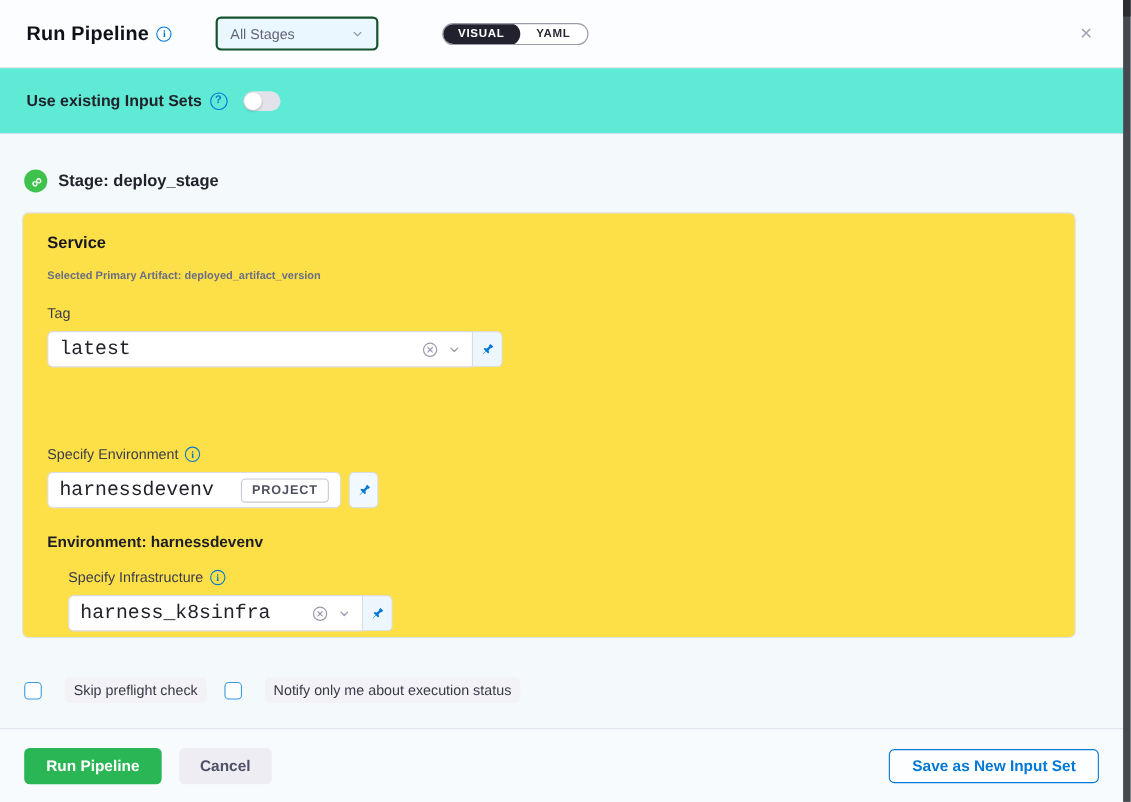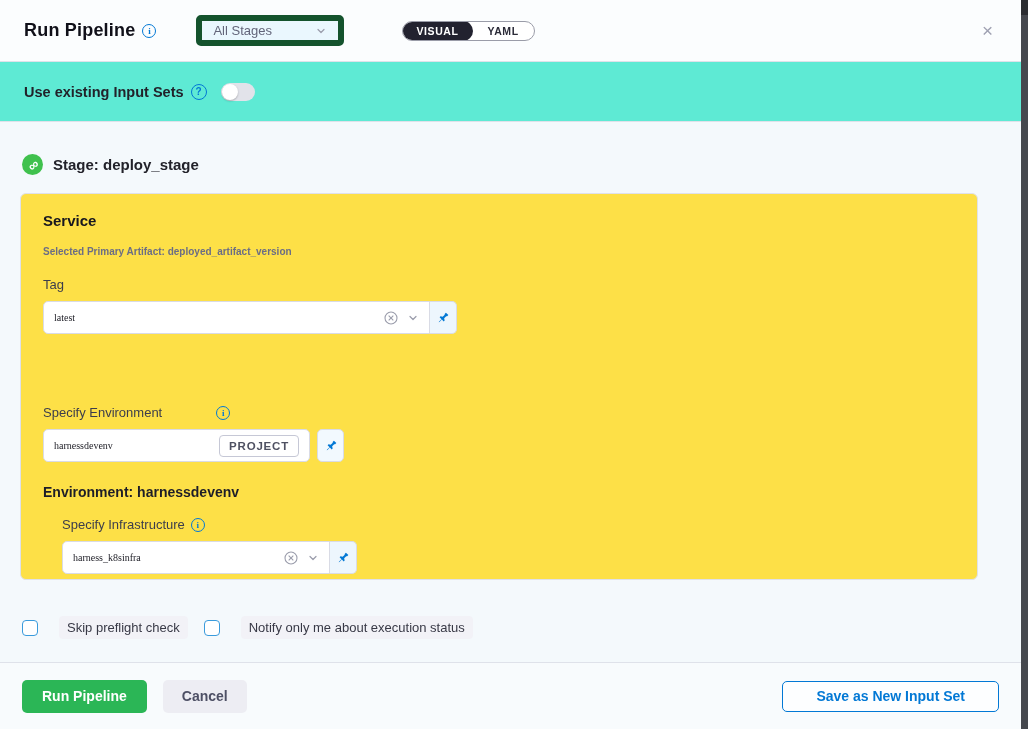--- a/index.html
+++ b/index.html
@@ -19,21 +19,21 @@
     display:flex; align-items:center; padding:0 24px; flex:none;
   }
   .title { font-size:18px; font-weight:bold; color:#101019; letter-spacing:.2px; }
   .info-ic {
     display:inline-flex; align-items:center; justify-content:center;
     width:14px; height:14px; border:1px solid #0278d5; border-radius:50%;
     color:#0278d5; font-size:9px; font-weight:bold; font-family:"Liberation Serif",serif;
     margin-left:7px; flex:none;
   }
   .stage-select {
-    margin-left:40px; width:148px; height:31px; border:6px solid #14532d; border-radius:5px;
+    margin-left:40px; width:148px; height:31px; border:2px solid #14532d; border-radius:5px;
     background:#eaf7fe; display:flex; align-items:center; padding:0 11px;
     font-size:13px; color:#63657a; cursor:pointer;
   }
   .stage-select .chev { margin-left:auto; }
   .chev svg { display:block; }
   .seg {
     margin-left:58px; height:20px; border:1px solid #9a9ca8; border-radius:11px;
     background:#fff; display:flex; align-items:center; overflow:hidden;
   }
   .seg-visual {
@@ -88,22 +88,22 @@
   .artifact { font-size:10px; font-weight:bold; color:#6b6d85; margin-bottom:20px; }
   .fld-label { font-size:13px; color:#3c3d4c; margin-bottom:9px; display:flex; align-items:center; }
   .fld-label .info-ic { margin-left:6px; }
 
   .igroup { display:flex; align-items:stretch; }
   .ibox {
     height:33px; background:#fff; border:1px solid #d9dbe5; border-radius:5px 0 0 5px;
     display:flex; align-items:center; padding:0 10px; gap:8px;
   }
   .ibox input {
-    border:none; outline:none; flex:1; font-size:10px; color:#22222a; min-width:0;
-    font-family:Liberation Serif, serif; background:transparent;
+    border:none; outline:none; flex:1; font-size:18px; color:#22222a; min-width:0;
+    font-family:Liberation Mono, monospace; background:transparent;
   }
   .clear-ic, .chev { color:#9a9cab; display:flex; align-items:center; cursor:pointer; flex:none; }
   .pin-btn {
     width:27px; height:33px; background:#edf6fd; border:1px solid #d9dbe5; border-left:none;
     border-radius:0 5px 5px 0; display:flex; align-items:center; justify-content:center;
     color:#0278d5; cursor:pointer; flex:none;
   }
   .pin-btn svg { display:block; }
   .ibox.solo { border-radius:5px; }
   .pin-btn.solo { border:1px solid #d9dbe5; border-radius:5px; margin-left:7px; background:#f2f9fe; }
@@ -127,21 +127,21 @@
   .ftr {
     height:67px; background:#f8fbfd; border-top:1px solid #dfe2ea;
     display:flex; align-items:center; padding:0 22px; flex:none;
   }
   .btn { border-radius:5px; font-size:14px; font-weight:bold; cursor:pointer;
          display:flex; align-items:center; justify-content:center; height:33px;
          font-family:"Liberation Sans", sans-serif; border:none; }
   .btn-run { background:#2bb656; color:#fff; padding:0 20px; }
   .btn-cancel { background:#ededf3; color:#4e5065; padding:0 19px; margin-left:16px; }
   .btn-save { margin-left:auto; background:#fdfeff; border:1px solid #0278d5; color:#0278d5;
-              padding:0 33px; height:31px; }
+              padding:0 20px; height:31px; }
 
   
   .right-strip { position:absolute; right:0; top:0; width:7px; height:729px; background:#45484e; }
   .right-strip .top { position:absolute; top:0; left:0; width:7px; height:15px; background:#2b2d31; }
 </style>
 </head>
 <body>
 
 <div class="modal">
 
@@ -203,21 +203,21 @@
         </div>
         <div class="pin-btn">
           <svg width="14" height="14" viewBox="0 0 24 24" fill="currentColor">
               <g transform="rotate(45 12 12)">
                 <path d="M9 2h6v3l-1.2 1v5l3.2 2v2.2h-4.6V21l-.4 1.4L11.6 21v-5.8H7V13l3.2-2V6L9 5z"></path>
               </g>
             </svg>
         </div>
       </div>
 
-      <div class="fld-label" style="margin-top:71px;gap:48px;">
+      <div class="fld-label" style="margin-top:71px;">
         <span>Specify Environment</span>
         <span class="info-ic">i</span>
       </div>
       <div class="igroup">
         <div class="ibox solo" style="width:267px;">
           <input value="harnessdevenv" style="">
           <span class="badge">PROJECT</span>
         </div>
         <div class="pin-btn solo">
           <svg width="14" height="14" viewBox="0 0 24 24" fill="currentColor">

